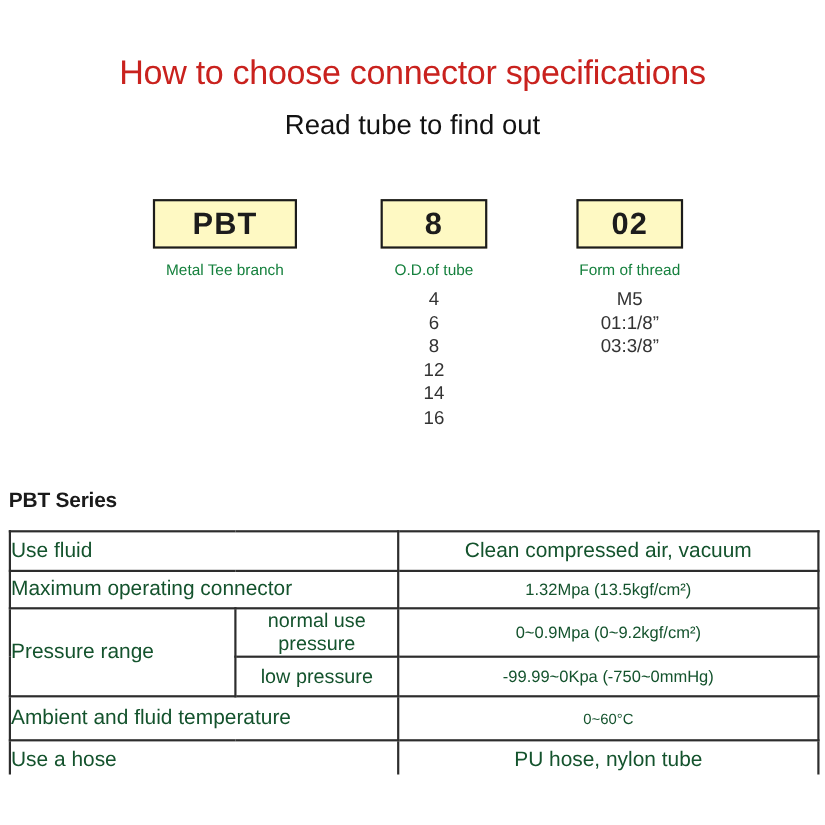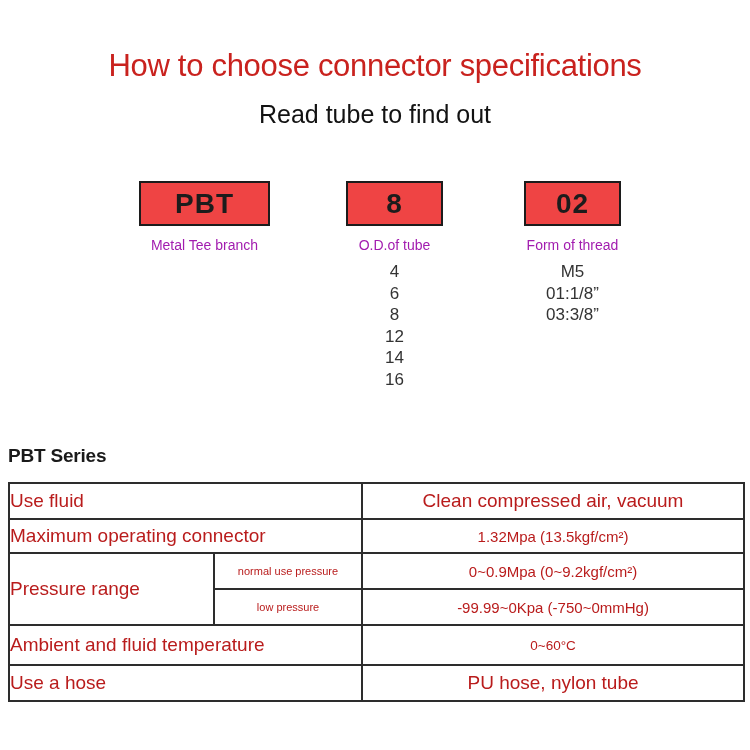--- a/index.html
+++ b/index.html
@@ -11,31 +11,31 @@
     text-align:center; font-size:31px; font-weight:500; letter-spacing:-0.3px;
     color:#c9221e; line-height:36px;
   }
   .subtitle {
     position:absolute; top:99px; left:0; width:750px;
     text-align:center; font-size:25px; color:#121212; line-height:30px;
   }
 
   .code-box {
     position:absolute; top:181px; height:45px; box-sizing:border-box;
-    border:2px solid #1c1c1c; background:#ef4444;
+    border:2px solid #1c1c1c; background:#fef9c3;
     display:flex; align-items:center; justify-content:center;
     font-size:28px; font-weight:700; color:#1c1c1c; letter-spacing:1px;
   }
   .box-series { left:139px; width:131px; }
   .box-od     { left:346px; width:97px; }
   .box-thread { left:524px; width:97px; }
 
   .box-label {
     position:absolute; top:236px; height:18px; line-height:18px;
-    text-align:center; font-size:14px; color:#a21caf;
+    text-align:center; font-size:14px; color:#15803d;
   }
   .lab-series { left:127px; width:155px; }
   .lab-od     { left:334px; width:121px;text-align:center; }
   .lab-thread { left:512px; width:121px; }
 
   .opt-list { position:absolute; top:261px; text-align:center; color:#333333; }
   .od-list     { left:334px; width:121px; }
   .thread-list { left:512px; width:121px; }
   .opt { height:21.5px; line-height:21.5px; font-size:17px; }
 
@@ -43,25 +43,25 @@
     position:absolute; left:8px; top:445px; font-size:19px; font-weight:700;
     color:#1a1a1a; letter-spacing:-0.2px;
   }
 
   table.spec {
     position:absolute; left:8px; top:482px; width:735px;
     border-collapse:collapse; table-layout:fixed;
   }
   table.spec td {
     border:2px solid #2d2d2d; padding:0; vertical-align:middle;
-    color:#b91c1c; background:#ffffff; overflow:hidden;
+    color:#14532d; background:#ffffff; overflow:hidden;
   }
   td.tint { background:#f5eee1; }
   td.lbl  { font-size:19px; text-align:left; padding-left:18px; }
-  td.mid  { font-size:11px; text-align:center; color:#444444;margin-left:32px; }
+  td.mid  { font-size:18px; text-align:center; color:#444444;margin-left:32px; }
   td.val  { font-size:19px; text-align:center; }
   td.val-sm { font-size:15px; }
   td.val-xs { font-size:13.5px; }
   tr.h36 { height:36px; } tr.h34 { height:34px; } tr.h40 { height:40px; }
 </style>
 </head>
 <body>
 
 <div class="page">
 

